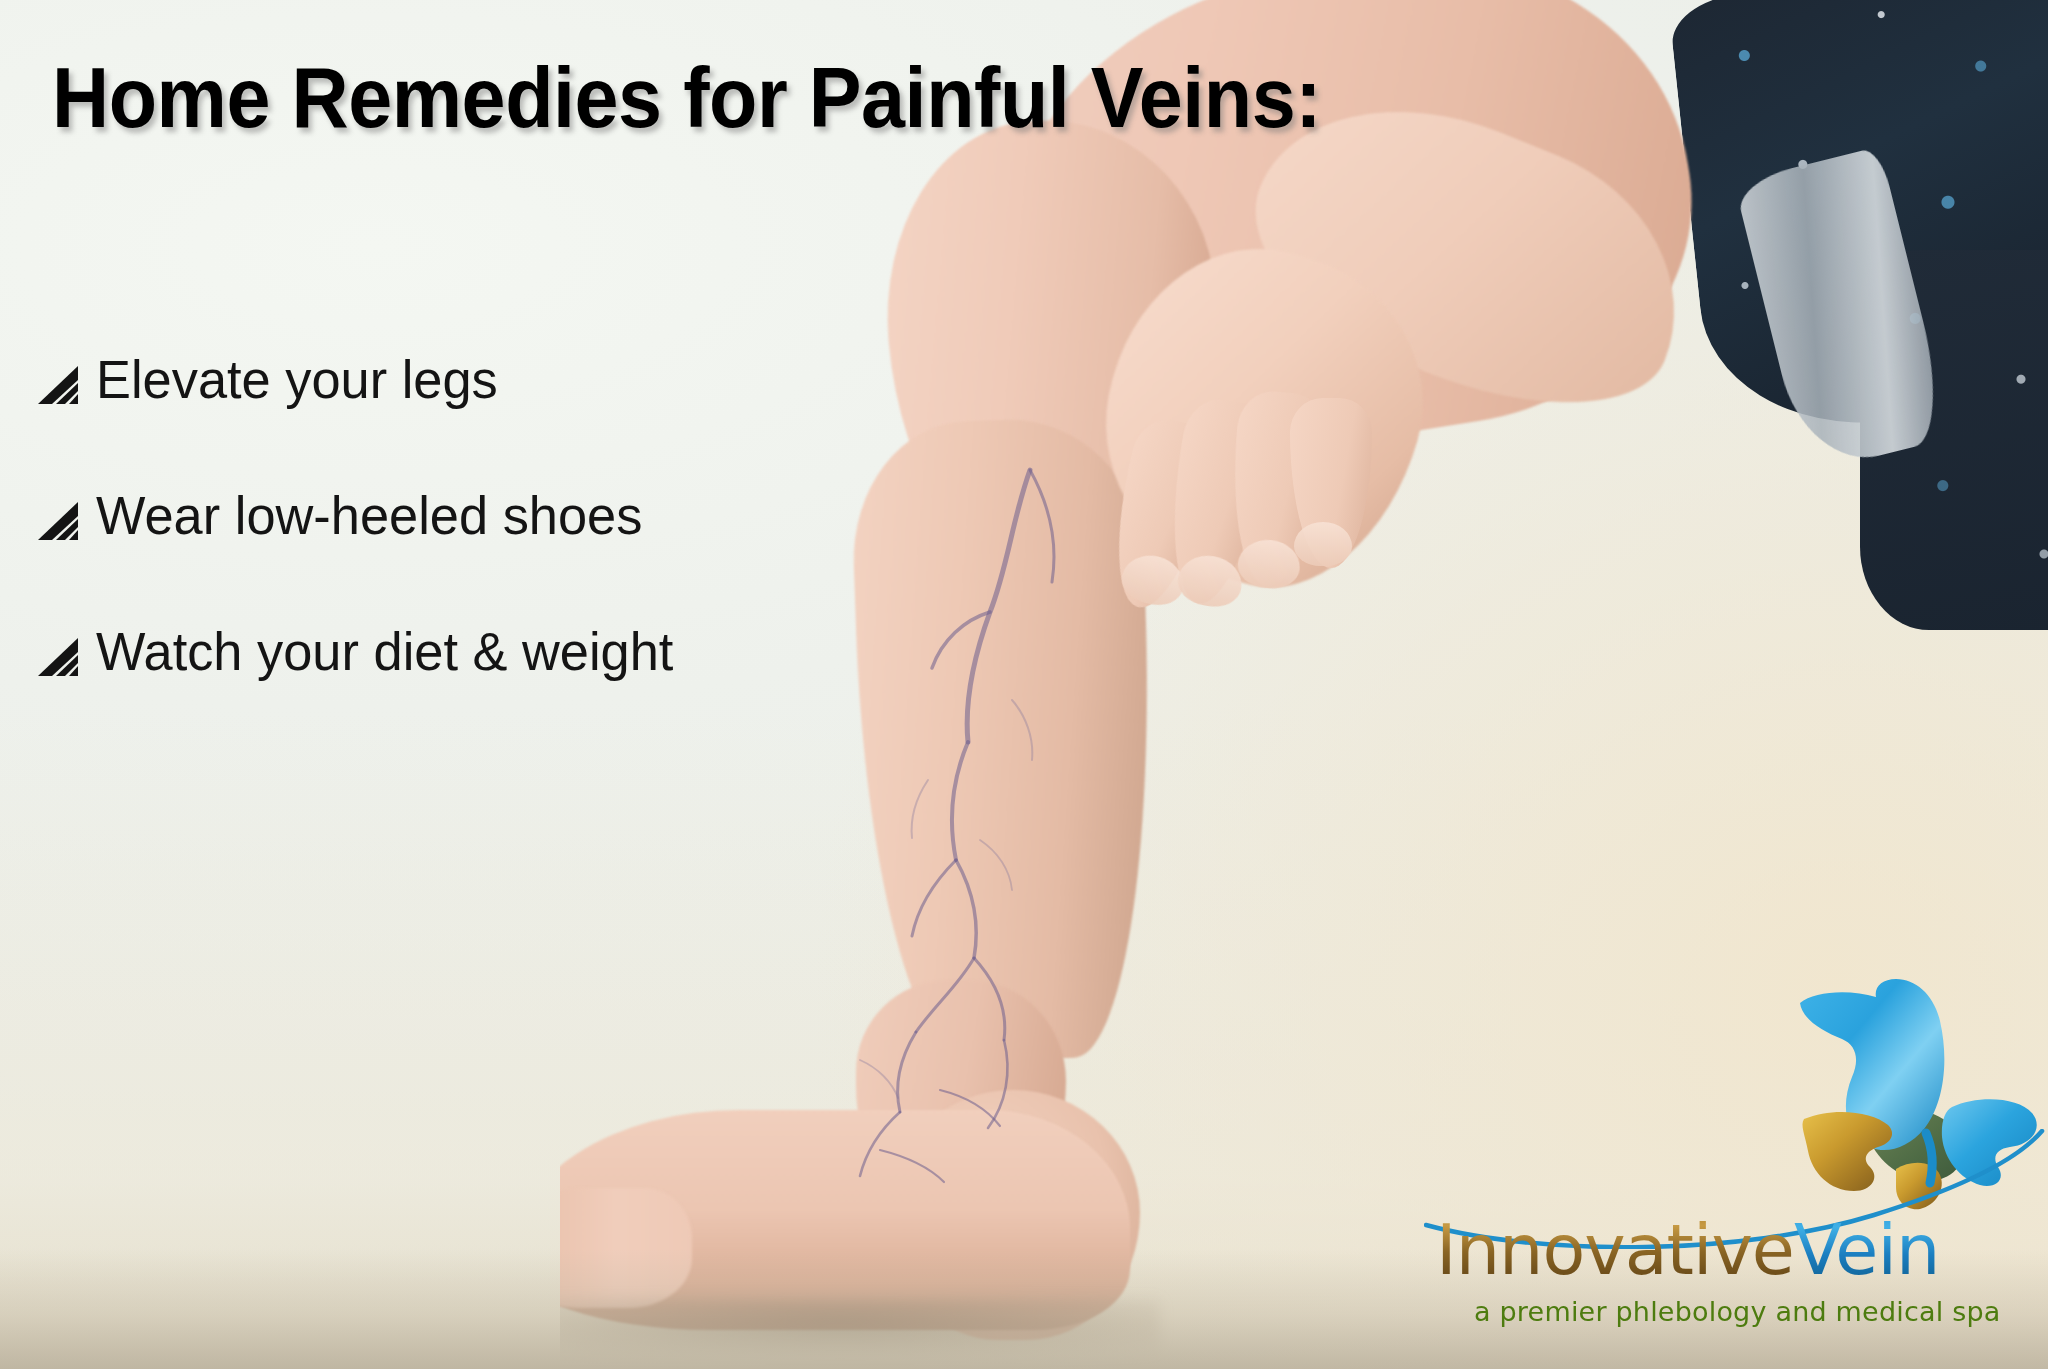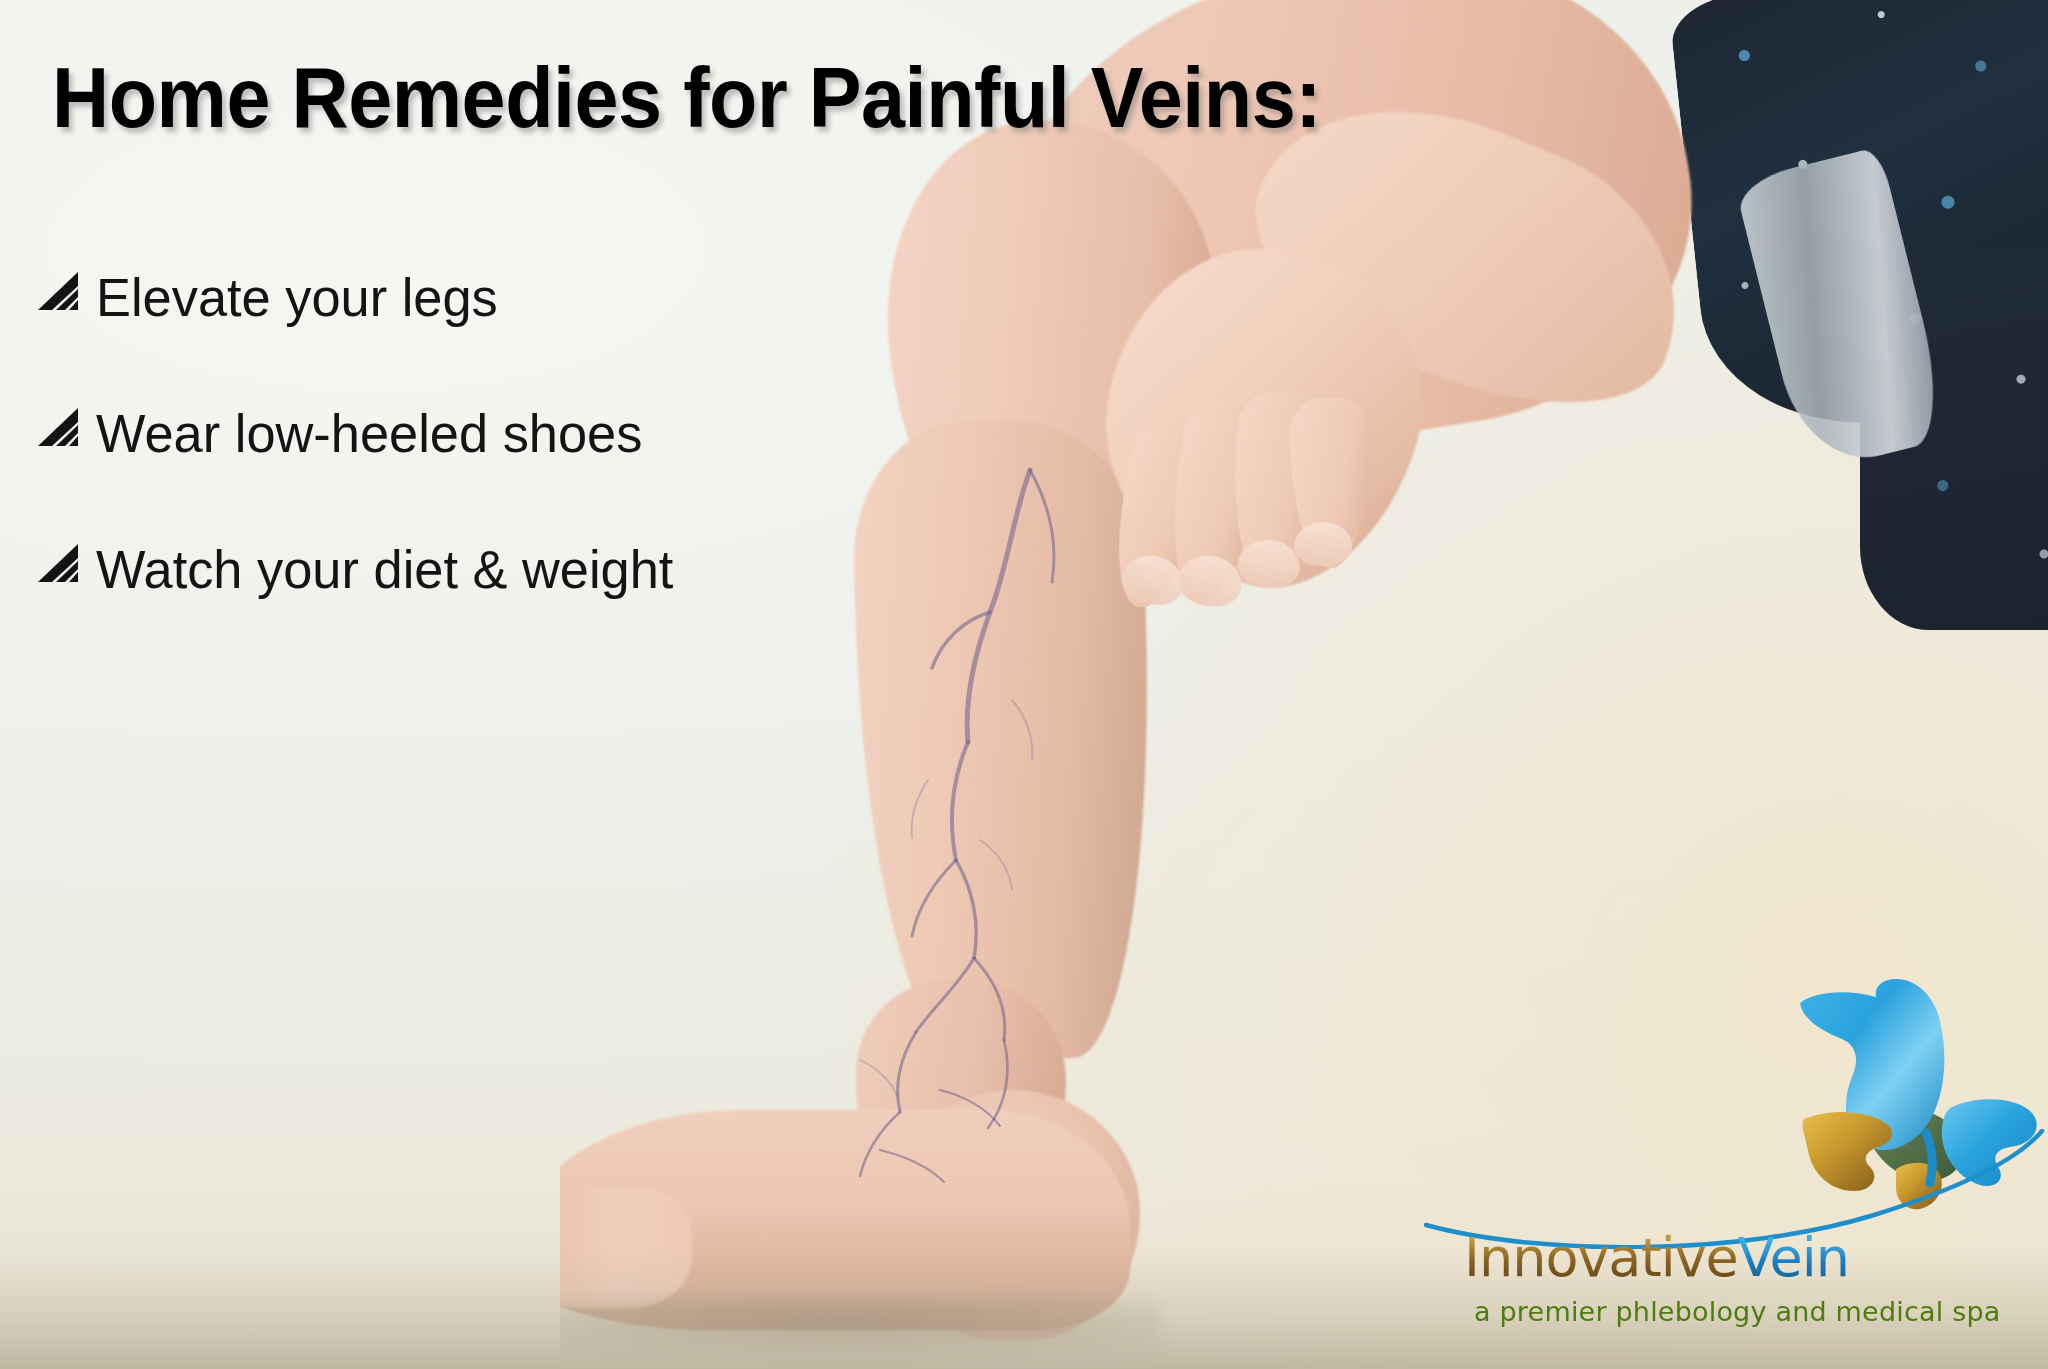--- a/index.html
+++ b/index.html
@@ -228,21 +228,21 @@
 
   
   .remedy-list {
     position: absolute;
     left: 38px;
     top: 270px;
     width: 1010px;
   }
   .remedy-item {
     display: flex;
-    align-items: flex-start;
+    align-items: flex-end;
     height: 136px;
   }
   .remedy-marker {
     flex: 0 0 auto;
     width: 44px;
     height: 42px;
     margin-right: 14px;
     position: relative;
     display: block;
   }
@@ -276,25 +276,25 @@
   .logo-swoosh {
     position: absolute;
     left: 0;
     top: 168px;
     width: 630px;
     height: 120px;
     pointer-events: none;
   }
   .logo-wordmark {
     position: absolute;
-    left: 40px;
+    left: 12px;
     bottom: 56px;
     font-family: "DejaVu Sans", sans-serif;
     font-weight: 400;
-    font-size: 54px;
+    font-size: 70px;
     line-height: 1;
     letter-spacing: -1px;
     white-space: nowrap;
   }
   .word-innovative {
     background: linear-gradient(to bottom, #a97f2b 0%, #c79a43 20%, #8a6524 52%, #6f4f1b 78%, #8a6a2c 100%);
     -webkit-background-clip: text;
     background-clip: text;
     color: transparent;
   }

